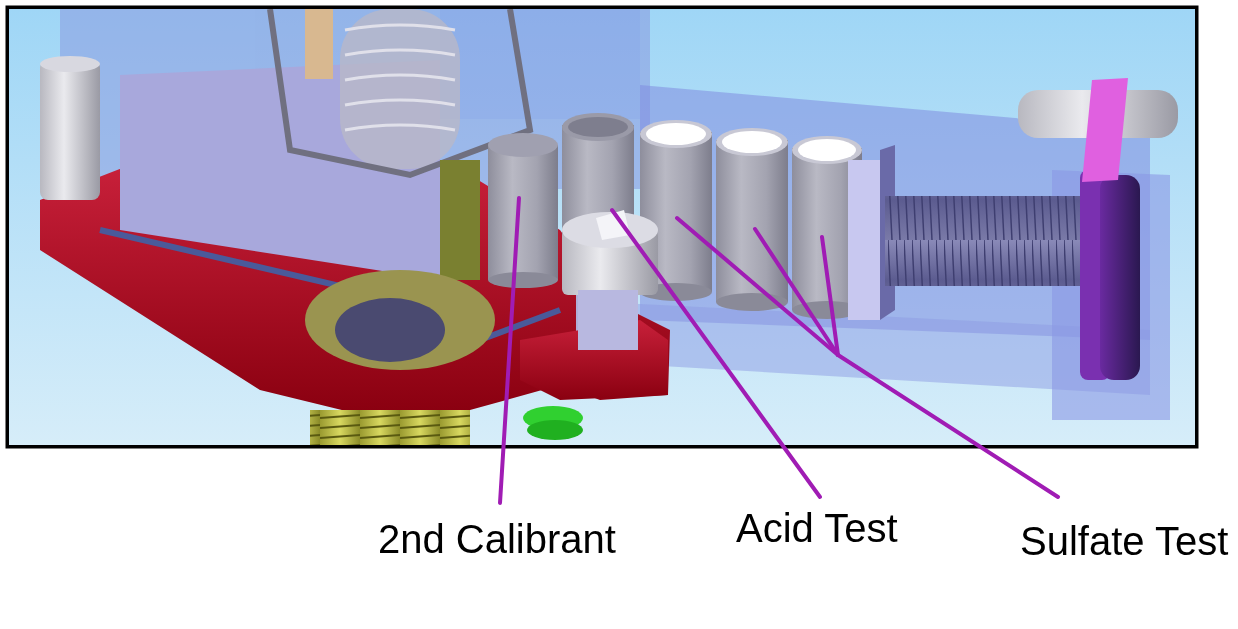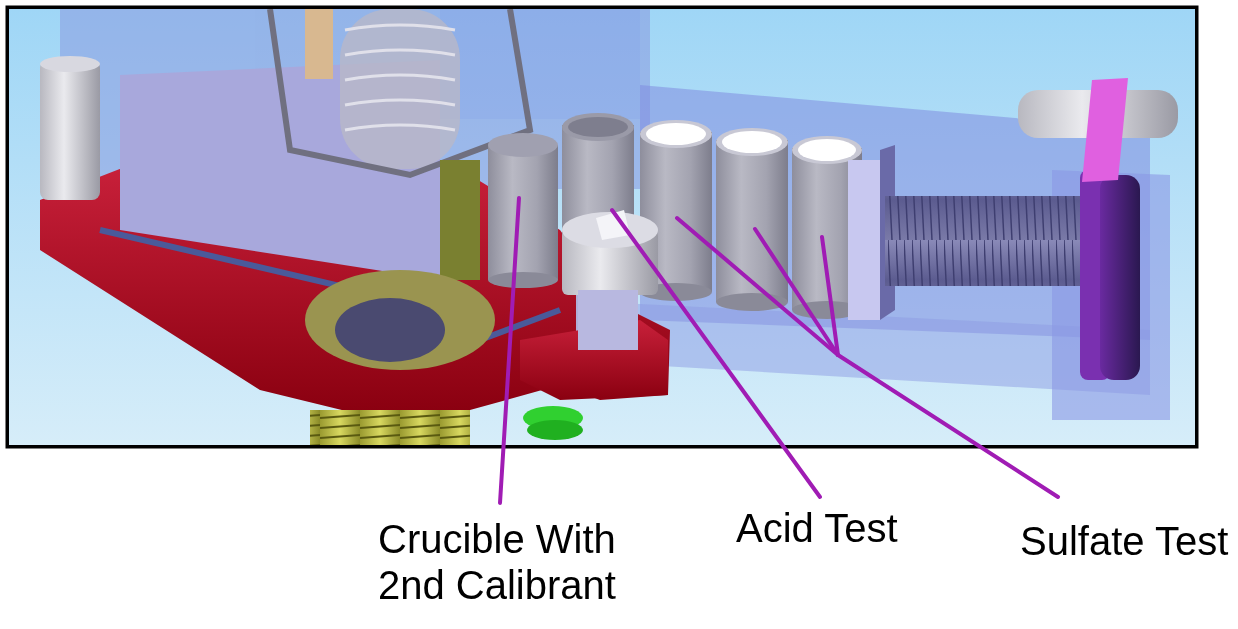--- a/index.html
+++ b/index.html
@@ -166,17 +166,16 @@
     <line x1="519" y1="198" x2="500" y2="503"></line>
     <line x1="612" y1="210" x2="820" y2="497"></line>
     <line x1="677" y1="218" x2="838" y2="355"></line>
     <line x1="755" y1="229" x2="838" y2="355"></line>
     <line x1="822" y1="237" x2="838" y2="355"></line>
     <line x1="838" y1="355" x2="1058" y2="497"></line>
   </g>
 </svg>
 
 <div id="lbl-crucible" class="label">
-  <div>Crucible With</div>
   <div>2nd Calibrant</div>
 </div>
 <div id="lbl-acid" class="label">Acid Test</div>
 <div id="lbl-sulfate" class="label">Sulfate Test</div>
 
 </body></html>

